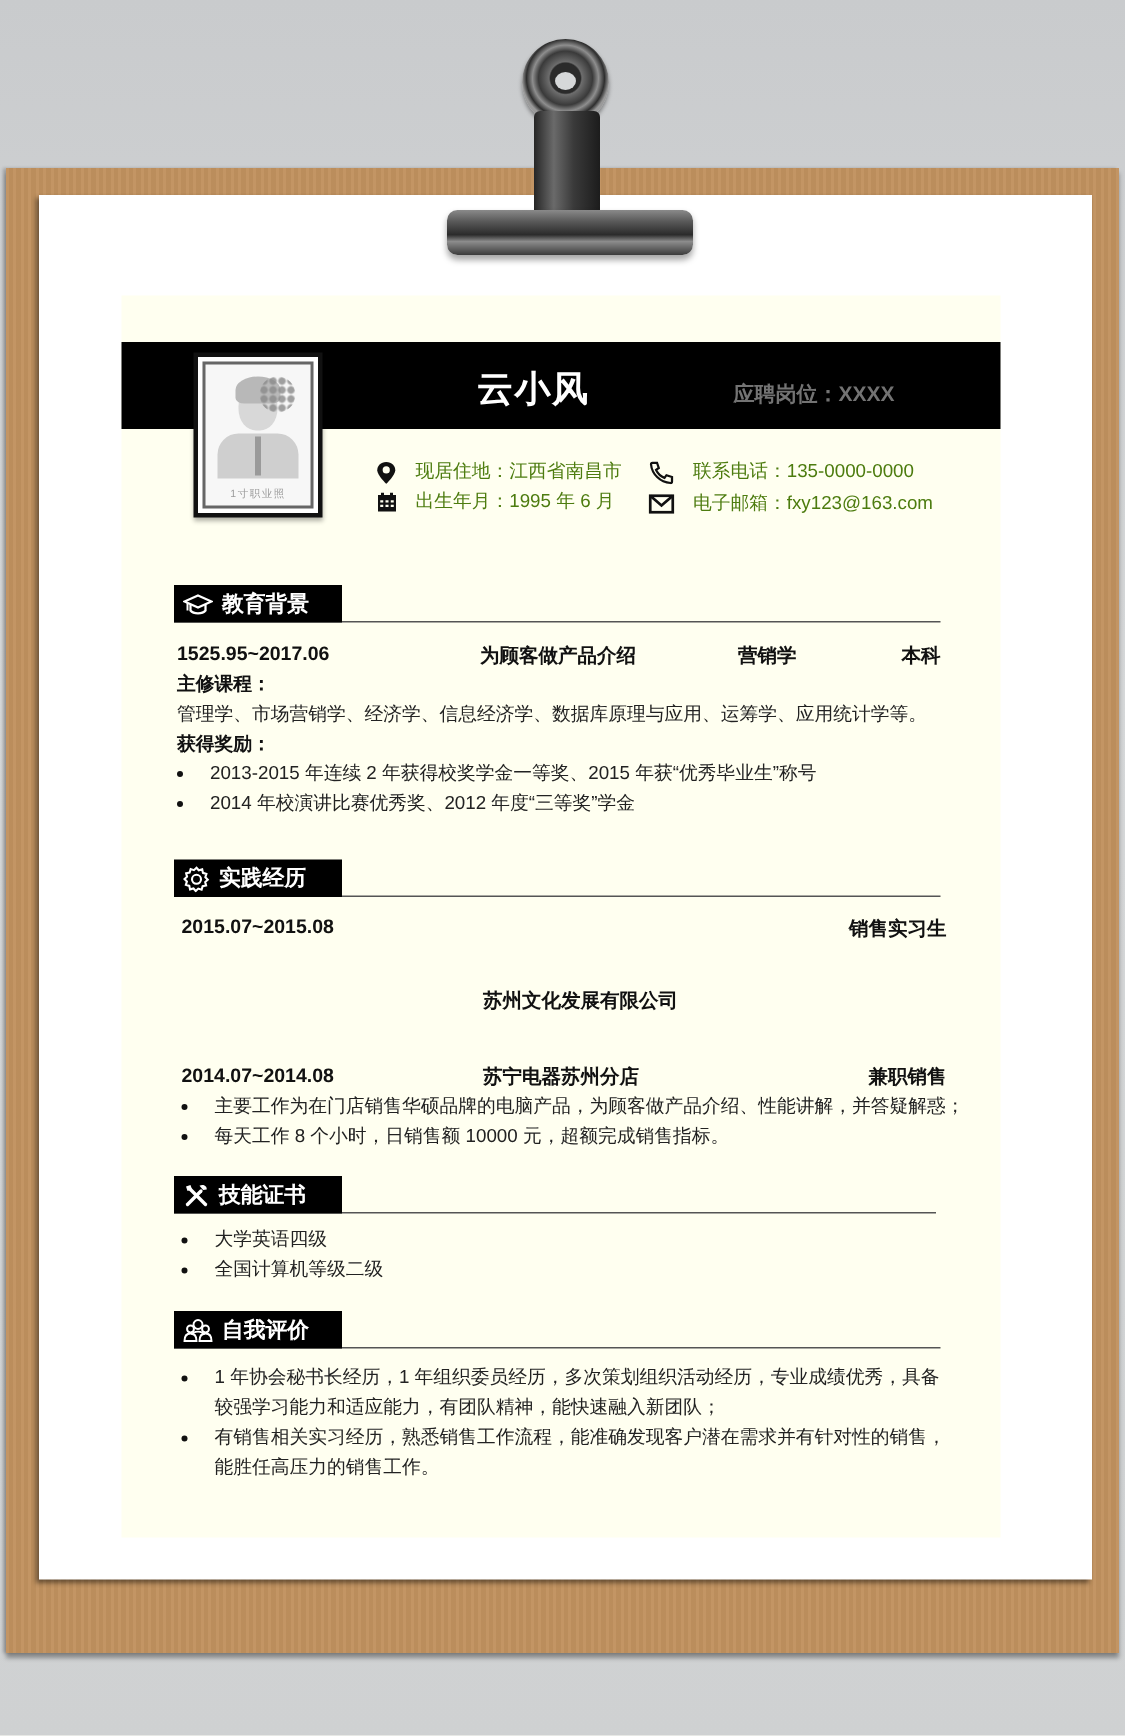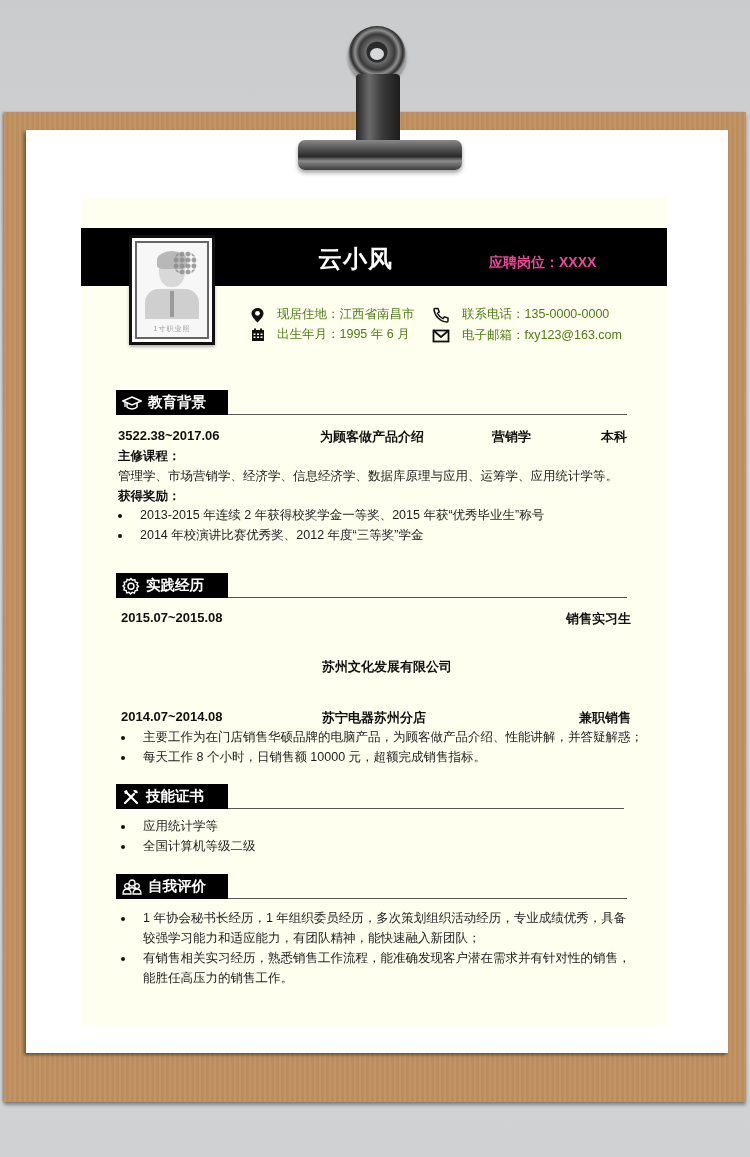--- a/index.html
+++ b/index.html
@@ -50,21 +50,21 @@
   
   .banner {
     position: absolute; left: 81px; top: 228px; width: 586px; height: 58px;
     background: #000;
   }
   .name {
     position: absolute; left: 318px; top: 243px; font-size: 24px; font-weight: bold; color: #fff;
     letter-spacing: 1px;
   }
   .position-label {
-    position: absolute; left: 489px; top: 254px; font-size: 14px; font-weight: bold; color: #ec4899;
+    position: absolute; left: 489px; top: 254px; font-size: 14px; font-weight: bold; color: #737373;
   }
   .photo-frame {
     position: absolute; left: 129px; top: 235px; width: 86px; height: 110px;
     background: #111; padding: 3px;
     box-shadow: 0 2px 3px rgba(0,0,0,0.3);
   }
   .photo-inner {
     width: 100%; height: 100%; background: #fff; padding: 3px;
   }
   .photo-border {
@@ -186,21 +186,21 @@
 <div class="sec-head" style="top:390px;">
   <div class="sec-tab">
     <svg width="20" height="16" viewBox="0 0 20 16">
         <path d="M10 2 L19 6 L10 10 L1 6 Z" fill="none" stroke="#fff" stroke-width="1.5"></path>
         <path d="M5 8 L5 12 C7 14.5 13 14.5 15 12 L15 8" fill="none" stroke="#fff" stroke-width="1.5"></path>
         <path d="M3 7 L3 12" stroke="#fff" stroke-width="1.3"></path>
       </svg>
     <span>教育背景</span>
   </div>
 </div>
-<div class="row" style="left:118px; top:428px;">3522.38~2017.06</div>
+<div class="row" style="left:118px; top:428px;">1525.95~2017.06</div>
 <div class="row" style="left:320px; top:428px;">为顾客做产品介绍</div>
 <div class="row" style="left:492px; top:428px;">营销学</div>
 <div class="row" style="left:601px; top:428px;">本科</div>
 <div class="label-b" style="left:118px; top:448px;">主修课程：</div>
 <div class="text" style="left:118px; top:468px;">管理学、市场营销学、经济学、信息经济学、数据库原理与应用、运筹学、应用统计学等。</div>
 <div class="label-b" style="left:118px; top:488px;">获得奖励：</div>
 <ul class="bullets" style="left:116px; top:505px;">
   <li>2013-2015 年连续 2 年获得校奖学金一等奖、2015 年获“优秀毕业生”称号</li>
   <li>2014 年校演讲比赛优秀奖、2012 年度“三等奖”学金</li>
 </ul>
@@ -237,21 +237,21 @@
           <path d="M3 15 L12 6"></path>
           <path d="M4 4 L15 15"></path>
         </g>
         <path d="M11 2.5 C13 1.2 16 2.2 15.8 5 L13.5 5.3 L12.7 4.5 Z" fill="#fff"></path>
         <path d="M2 3 L5 2 L6 5 L3 6 Z" fill="#fff"></path>
       </svg>
     <span>技能证书</span>
   </div>
 </div>
 <ul class="bullets" style="left:119px; top:816px;">
-  <li>应用统计学等</li>
+  <li>大学英语四级</li>
   <li>全国计算机等级二级</li>
 </ul>
 
 <div class="sec-head" style="top:874px;">
   <div class="sec-tab">
     <svg width="20" height="17" viewBox="0 0 20 17">
         <g fill="none" stroke="#fff" stroke-width="1.3">
           <circle cx="10" cy="5" r="3"></circle>
           <circle cx="5" cy="8" r="2.3"></circle>
           <circle cx="15" cy="8" r="2.3"></circle>

